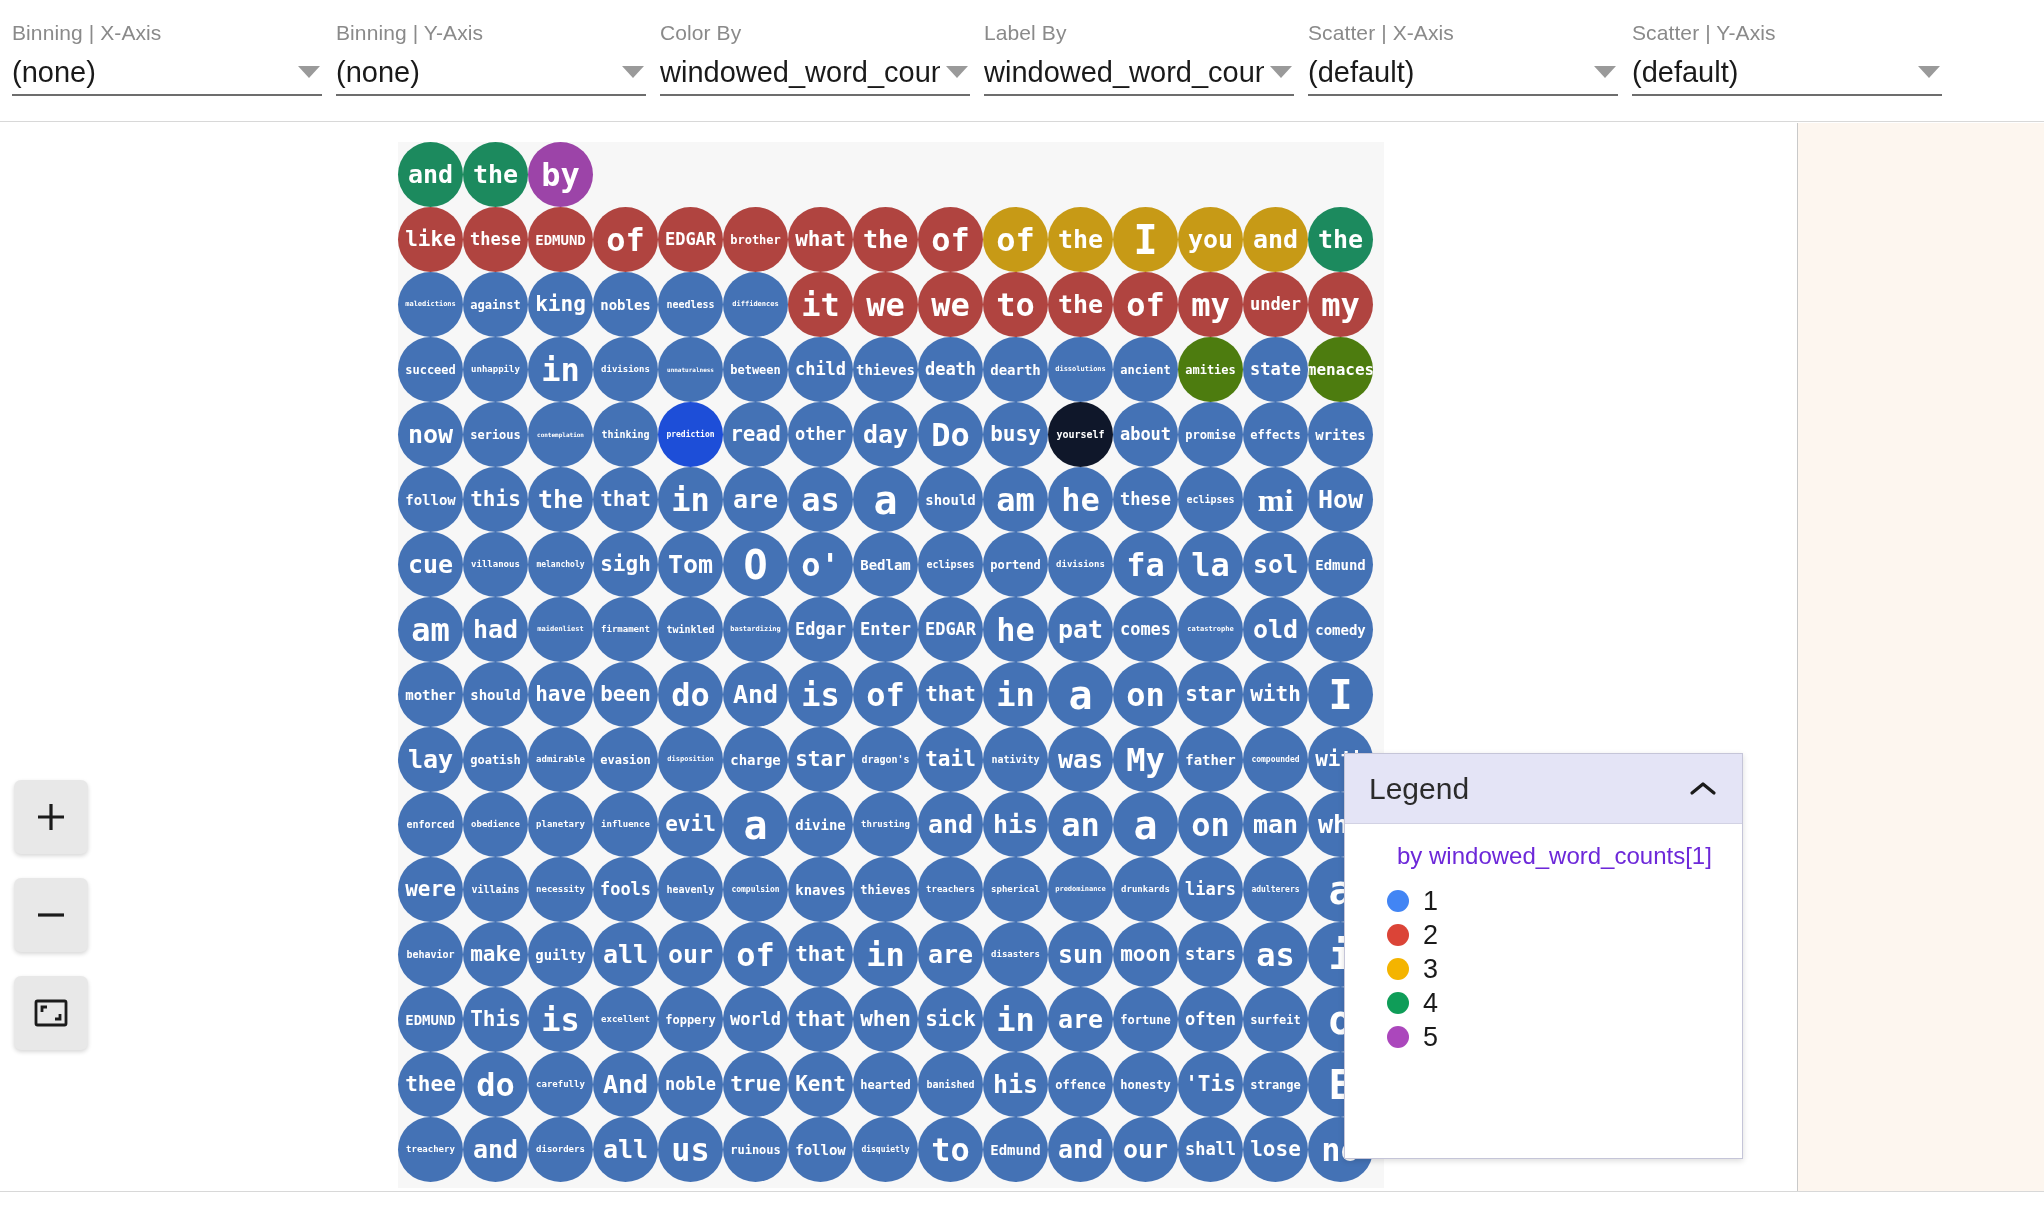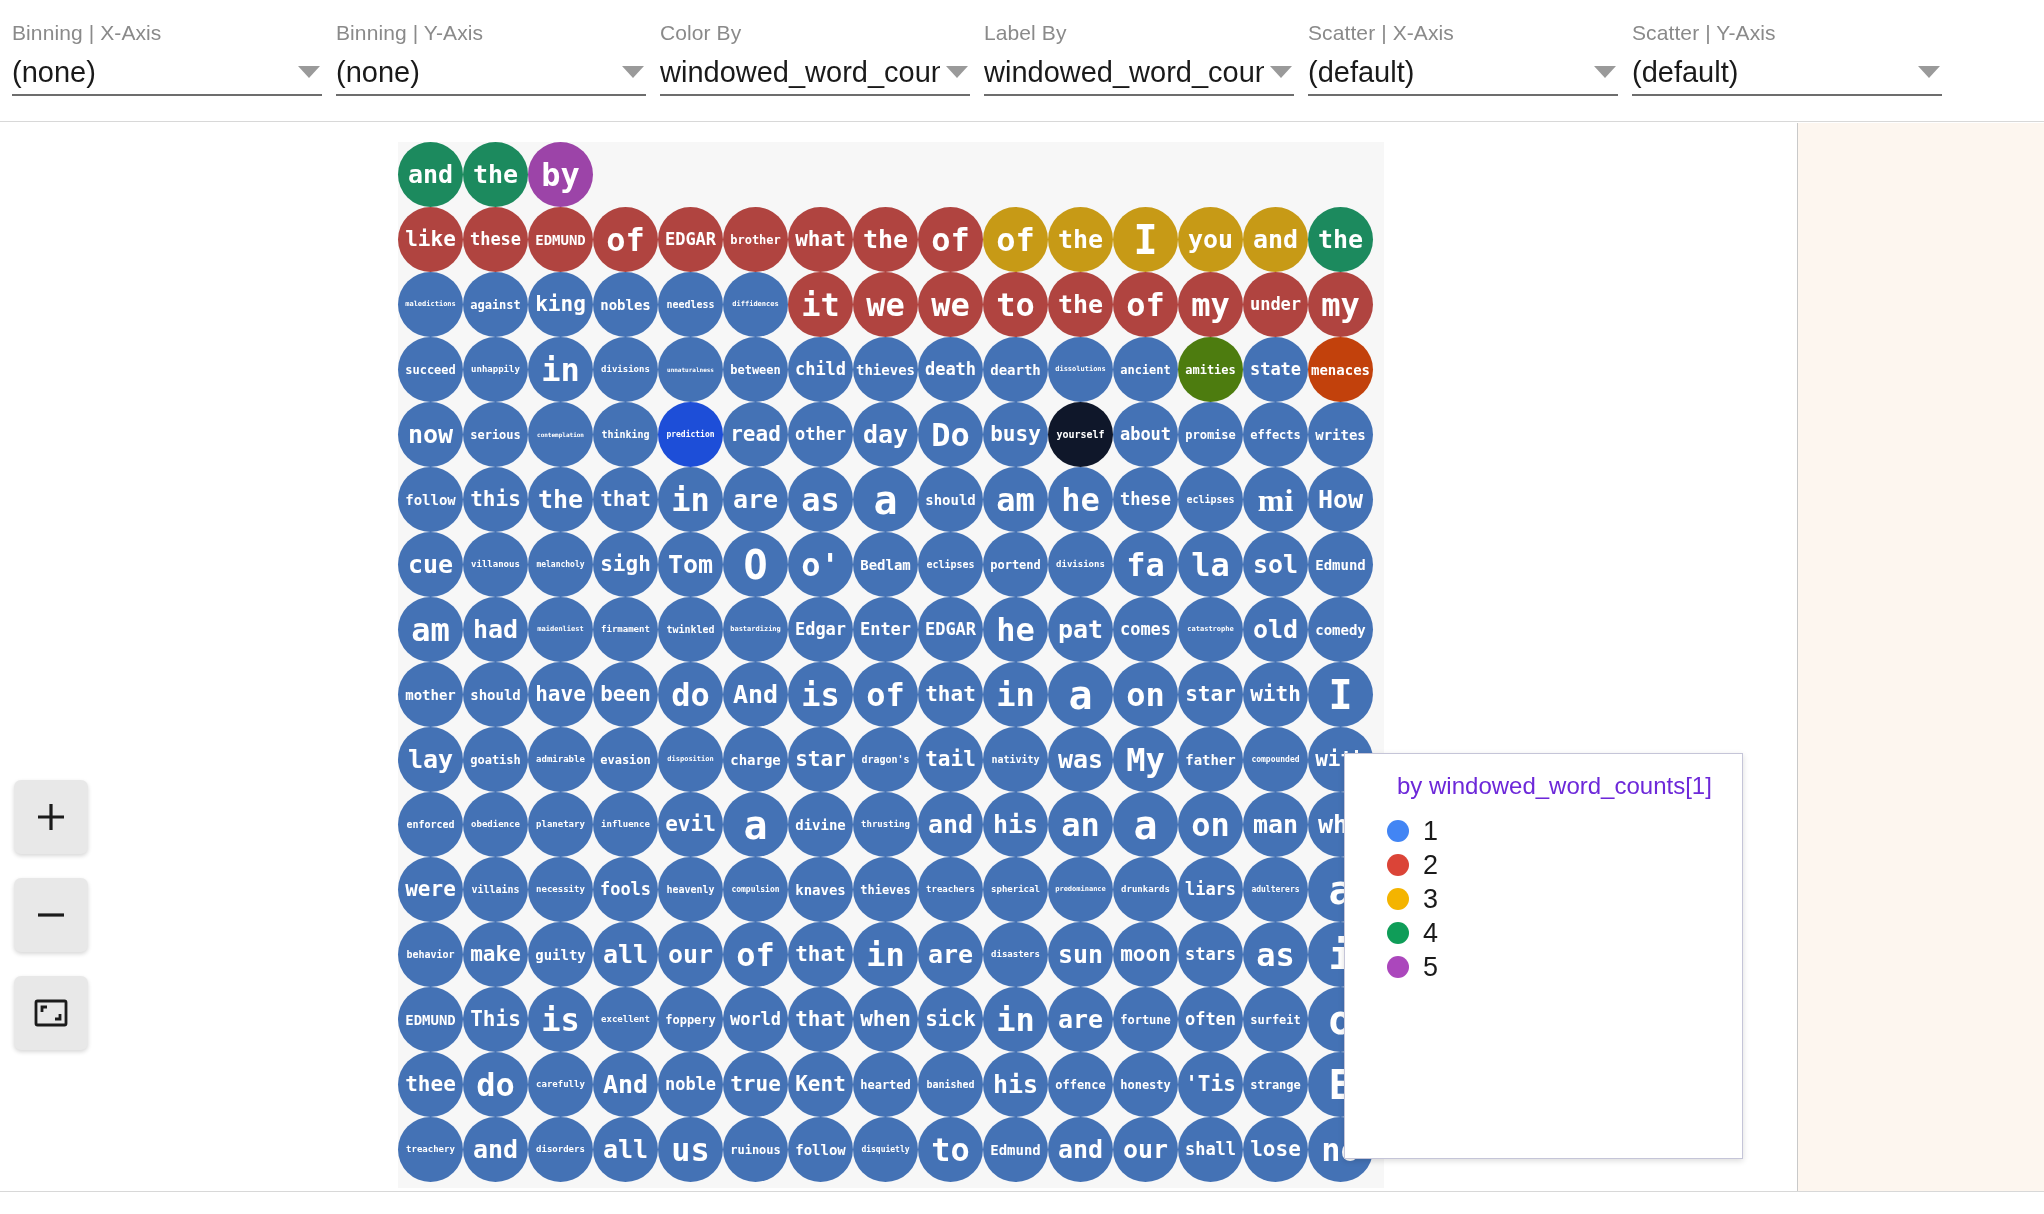--- a/index.html
+++ b/index.html
@@ -433,21 +433,21 @@
         <div class="cp-cell">
           <div class="bubble" title="ancient" style="background: rgb(68, 114, 181); font-size: 12px;">ancient</div>
         </div>
         <div class="cp-cell">
           <div class="bubble" title="amities" style="background: #4d7c0f; font-size: 12px;">amities</div>
         </div>
         <div class="cp-cell">
           <div class="bubble" title="state" style="background: rgb(68, 114, 181); font-size: 17px;">state</div>
         </div>
         <div class="cp-cell">
-          <div class="bubble" title="menaces" style="background: #c2410c; font-size: 14px;">menaces</div>
+          <div class="bubble" title="menaces" style="background: #4d7c0f; font-size: 16px;">menaces</div>
         </div>
         <div class="cp-cell">
           <div class="bubble empty"></div>
         </div>
       </div>
       <div class="cp-row">
         <div class="cp-cell">
           <div class="bubble" title="now" style="background: rgb(68, 114, 181); font-size: 25px;">now</div>
         </div>
         <div class="cp-cell">
@@ -1066,20 +1066,26 @@
   <div class="zoom-btn">
     <svg width="38" height="34" viewBox="0 0 38 34">
       <rect x="4" y="5" width="30" height="24" rx="1.5" stroke="#1b1b1b" stroke-width="2.8" fill="none"></rect>
       <path d="M10 16 V11 H15" stroke="#1b1b1b" stroke-width="2.8" fill="none"></path>
       <path d="M28 18 V23 H23" stroke="#1b1b1b" stroke-width="2.8" fill="none"></path>
     </svg>
   </div>
 </div>
 
 <div id="legend">
+  <div id="legend-header">
+    <span id="legend-title">Legend</span>
+    <svg width="30" height="20" viewBox="0 0 30 20">
+      <path d="M4 14 L15 5 L26 14" stroke="#1b1b1b" stroke-width="3.2" fill="none" stroke-linecap="round" stroke-linejoin="round"></path>
+    </svg>
+  </div>
   <div id="legend-body">
     <div id="legend-colors-sub">by windowed_word_counts[1]</div>
     <div id="legend-items">
         <div class="legend-item">
           <span class="legend-swatch" style="background: rgb(66, 133, 244);"></span>
           <span class="legend-label">1</span>
         </div>
         <div class="legend-item">
           <span class="legend-swatch" style="background: rgb(219, 68, 55);"></span>
           <span class="legend-label">2</span>

